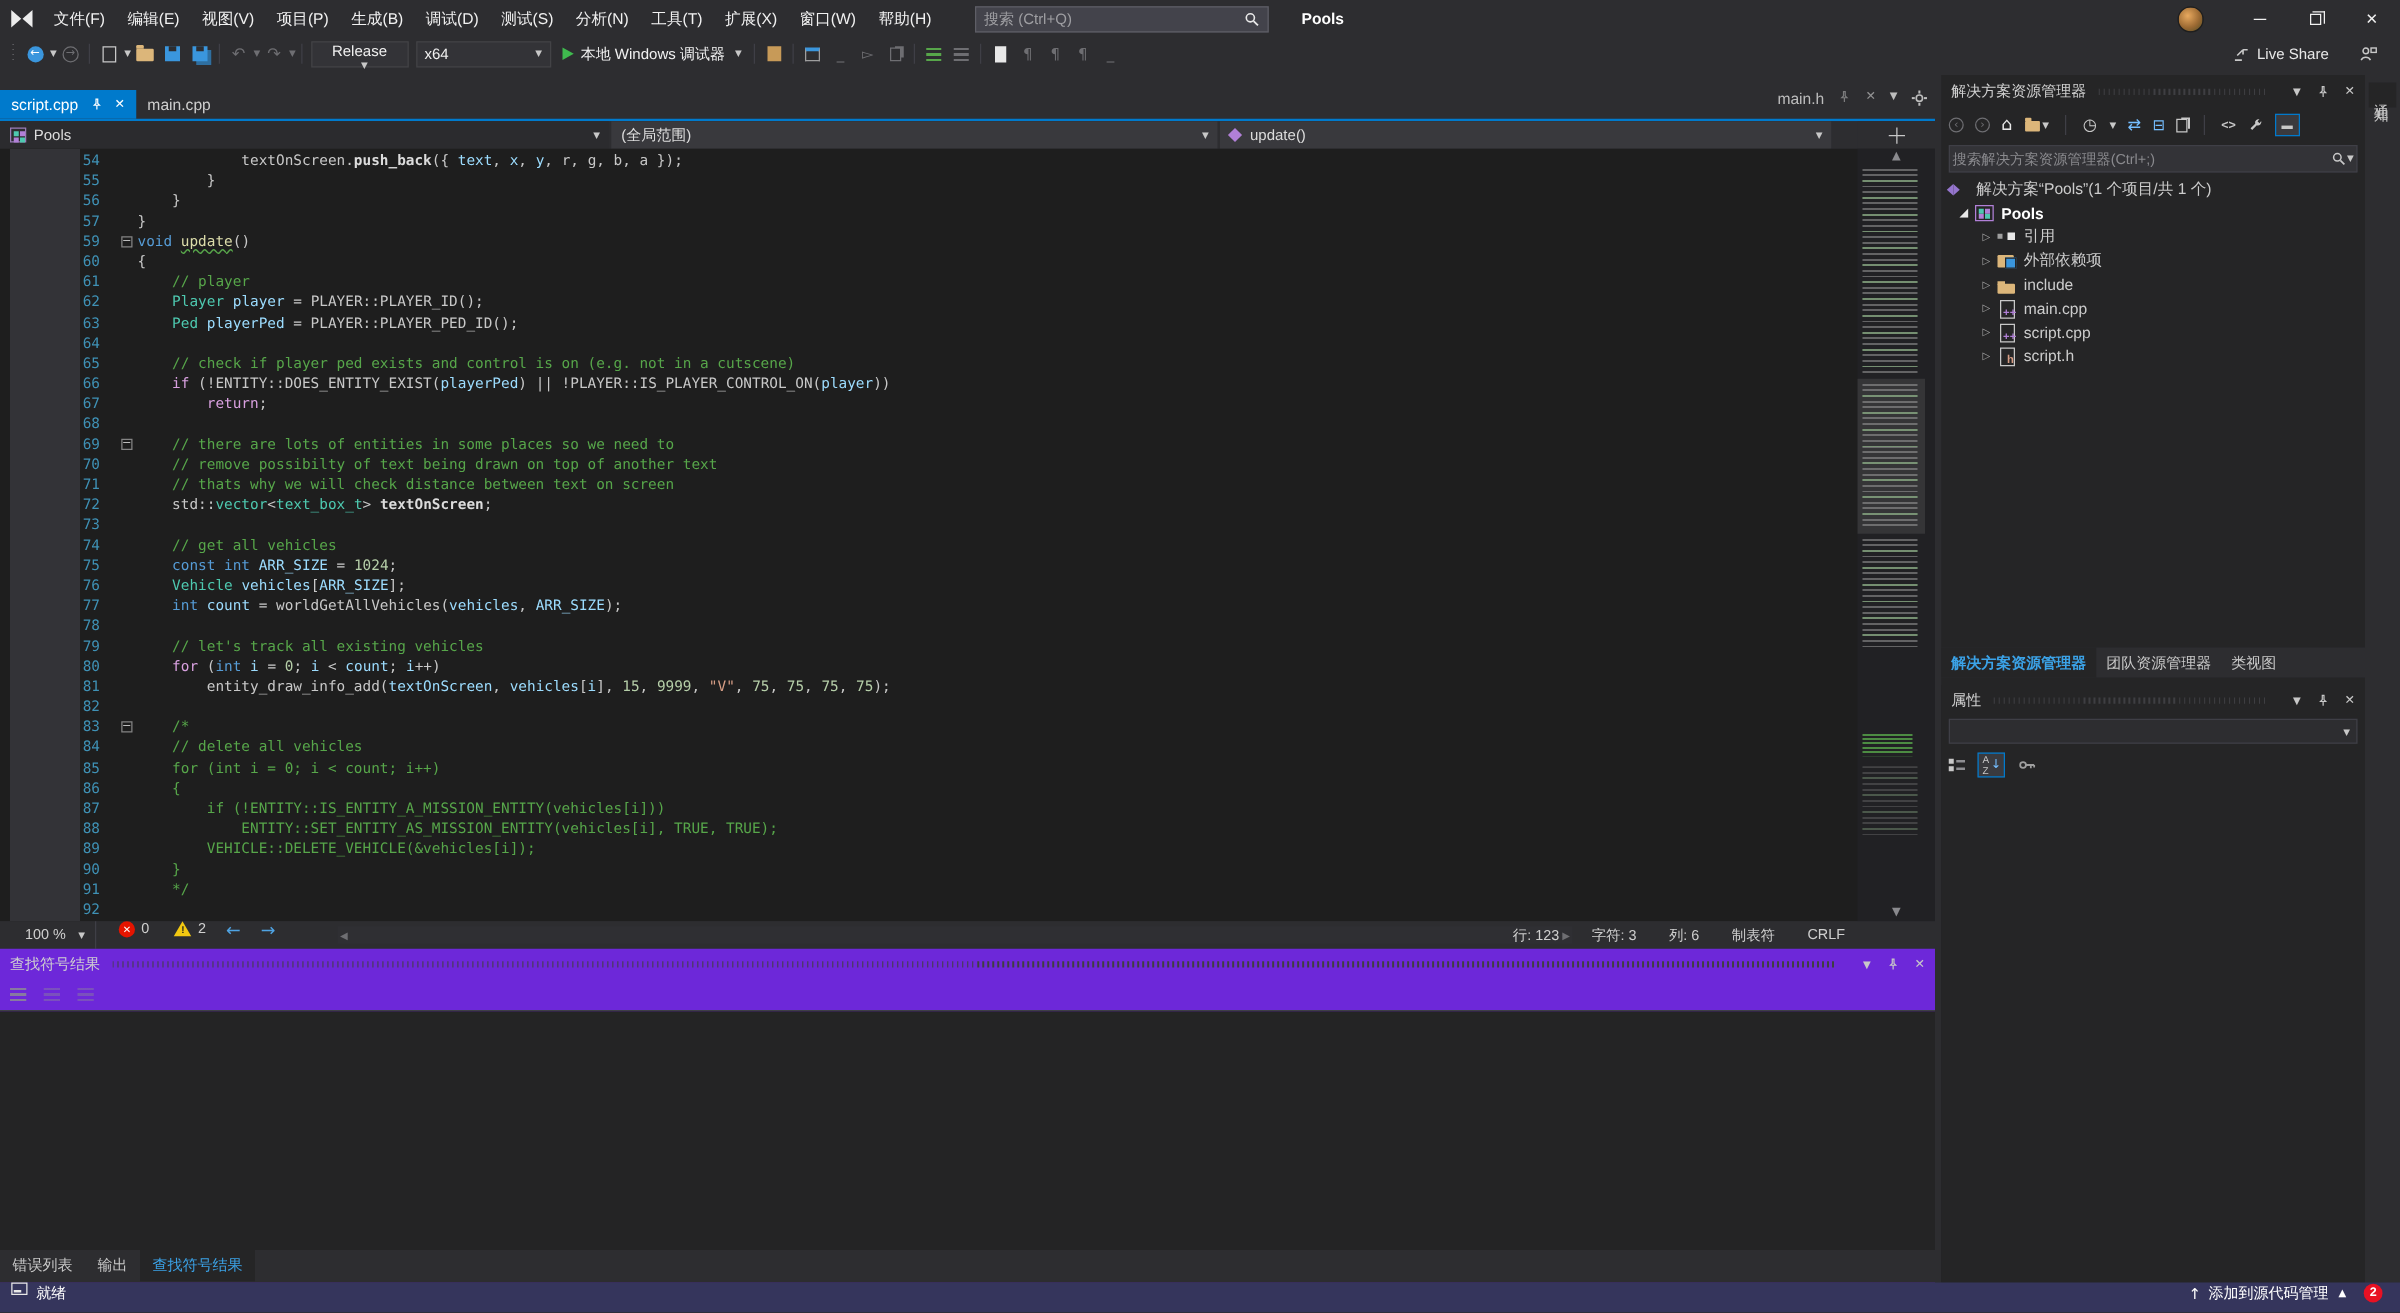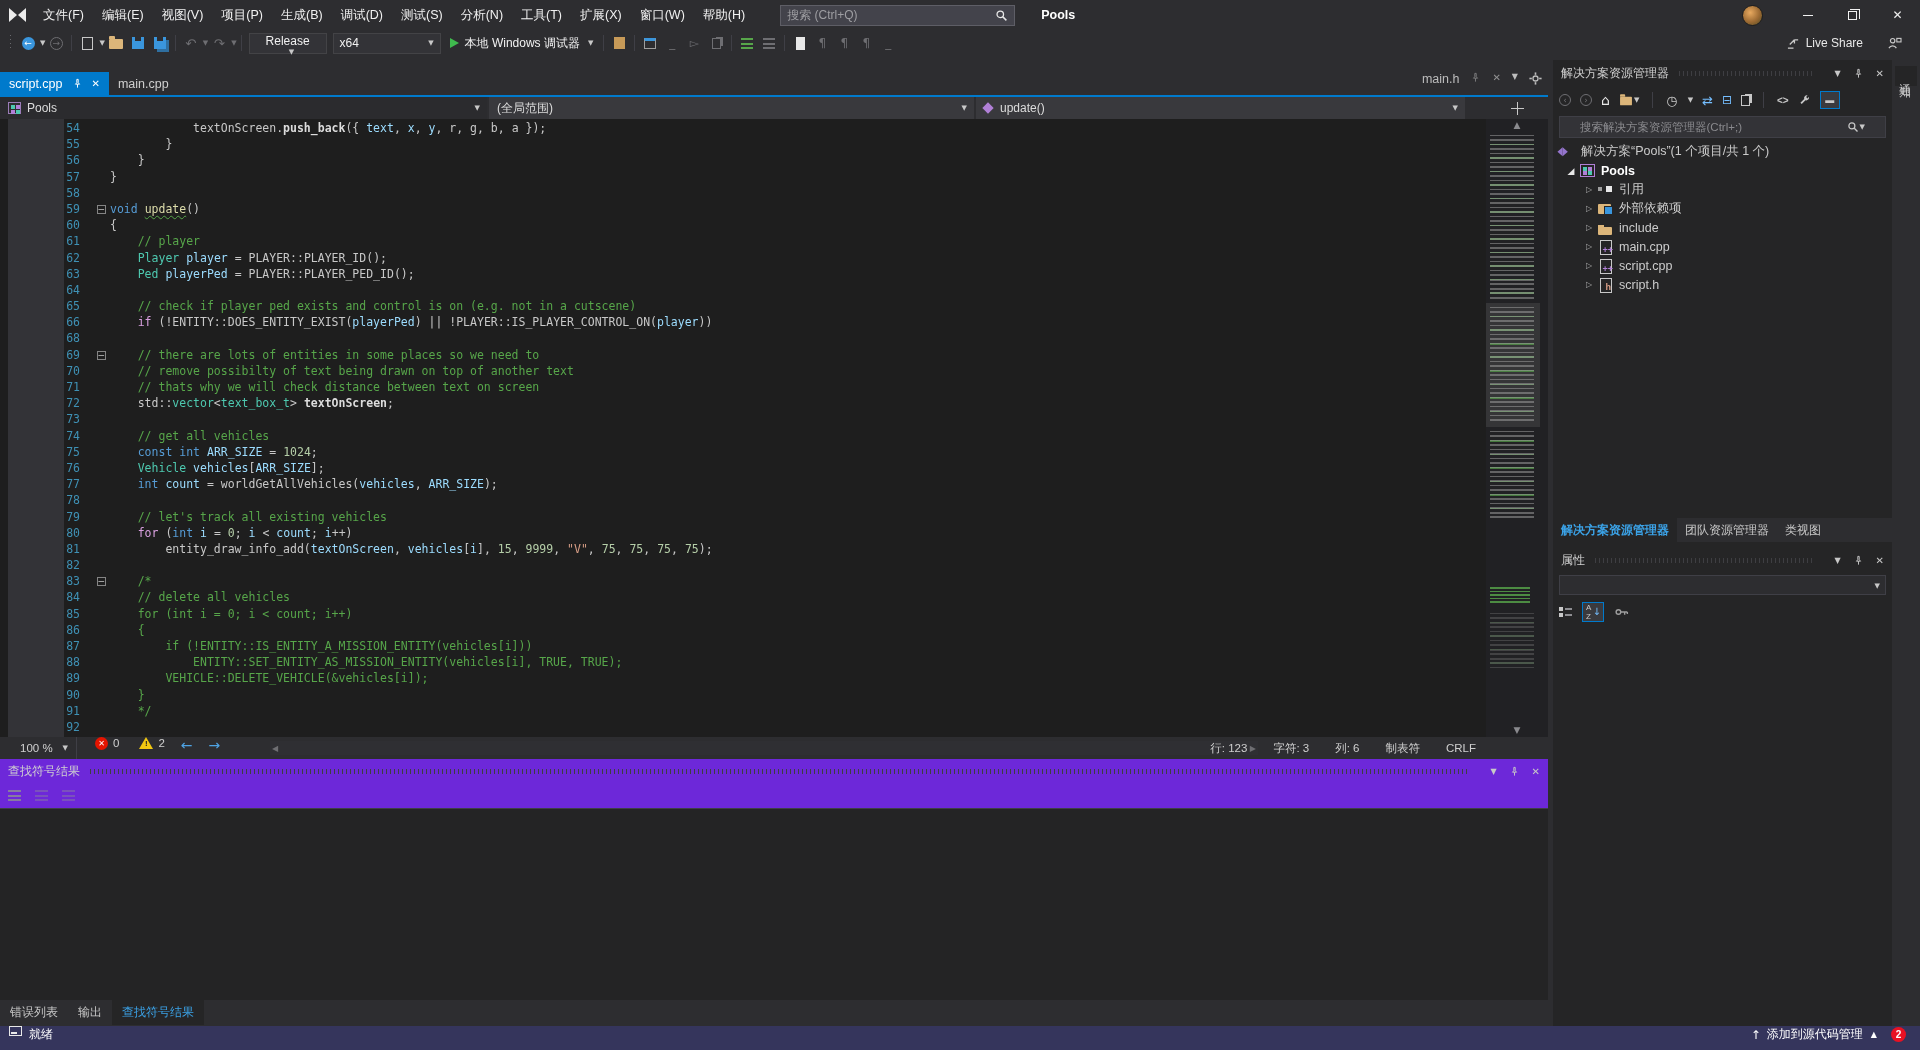--- a/index.html
+++ b/index.html
@@ -147,21 +147,21 @@
 
   
   .rpanel { position:absolute; left:1553px; top:60px; width:339px; height:966px; background:#252526; }
   .rtitle { height:26px; display:flex; align-items:center; padding:0 8px; font-size:12px; color:#D0D0D0; }
   .rtools { height:28px; display:flex; align-items:center; padding:0 6px; gap:9px; }
   .rtico { color:#C8C8C8; font-size:12px; display:flex; align-items:center; }
   .mini-circ { width:12px; height:12px; border-radius:50%; border:1.5px solid #6E6E72; color:#6E6E72;
     font-size:9px; line-height:9px; display:flex; align-items:center; justify-content:center; }
   .sel-box { width:20px; height:18px; border:1px solid #007ACC; background:#3A3A3E; display:flex; align-items:center; justify-content:center; color:#C8C8C8; font-size:9px; }
   .se-search { margin:2px 6px 4px 6px; height:22px; background:#333337; border:1px solid #3F3F46;
-    display:flex; align-items:center; padding:0 20px; }
+    display:flex; align-items:center; padding:0 2px; }
   .se-search .ph { flex:1; font-size:11.5px; color:#8A8A8E; }
   .tree { font-size:12.5px; color:#CCCCCC; }
   .tree-row { height:19px; display:flex; align-items:center; }
   .tree-row .arrow { width:12px; color:#A8A8A8; font-size:8px; text-align:center; }
   .tree-row .exp { color:#E8E8E8; font-size:9px; }
   .fic { width:15px; height:13px; position:relative; margin:0 6px 0 3px; flex:none; }
   .references-icon::before { content:""; position:absolute; left:0; top:4px; width:4px; height:4px; background:#9E9E9E; }
   .references-icon::after { content:""; position:absolute; right:1px; top:3px; width:6px; height:6px; background:#E8E8E8; }
   .folder-icon::before { content:""; position:absolute; left:0; top:4px; width:6px; height:3px; background:#DCB67A; }
   .folder-icon::after { content:""; position:absolute; left:0; top:6px; width:14px; height:8px; background:#DCB67A; border-radius:1px; }
@@ -394,29 +394,29 @@
         </div>
     </div>
 
     <div class="codearea">
       <div class="margin-strip"></div>
       <div id="lines">
           <div class="line"><span class="ln">54</span><span class="foldc"></span><span class="codetxt"><span class="tk-p">            textOnScreen.</span><span class="tk-f">push_back</span><span class="tk-p">({ </span><span class="tk-v">text</span><span class="tk-p">, </span><span class="tk-v">x</span><span class="tk-p">, </span><span class="tk-v">y</span><span class="tk-p">, r, g, b, a });</span></span></div>
           <div class="line"><span class="ln">55</span><span class="foldc"></span><span class="codetxt"><span class="tk-p">        }</span></span></div>
           <div class="line"><span class="ln">56</span><span class="foldc"></span><span class="codetxt"><span class="tk-p">    }</span></span></div>
           <div class="line"><span class="ln">57</span><span class="foldc"></span><span class="codetxt"><span class="tk-p">}</span></span></div>
-          <div class="line"><span class="ln">58</span><span class="foldc"></span><span class="codetxt"></span></div>
           <div class="line"><span class="ln">59</span><span class="foldc"><span class="foldbox glyph">−</span></span><span class="codetxt"><span class="tk-k">void</span><span class="tk-p"> </span><span class="tk-fy">update</span><span class="tk-p">()</span></span></div>
           <div class="line"><span class="ln">60</span><span class="foldc"></span><span class="codetxt"><span class="tk-p">{</span></span></div>
           <div class="line"><span class="ln">61</span><span class="foldc"></span><span class="codetxt"><span class="tk-c">    // player</span></span></div>
           <div class="line"><span class="ln">62</span><span class="foldc"></span><span class="codetxt"><span class="tk-t">    Player</span><span class="tk-p"> </span><span class="tk-v">player</span><span class="tk-p"> = PLAYER::PLAYER_ID();</span></span></div>
           <div class="line"><span class="ln">63</span><span class="foldc"></span><span class="codetxt"><span class="tk-t">    Ped</span><span class="tk-p"> </span><span class="tk-v">playerPed</span><span class="tk-p"> = PLAYER::PLAYER_PED_ID();</span></span></div>
           <div class="line"><span class="ln">64</span><span class="foldc"></span><span class="codetxt"></span></div>
           <div class="line"><span class="ln">65</span><span class="foldc"></span><span class="codetxt"><span class="tk-c">    // check if player ped exists and control is on (e.g. not in a cutscene)</span></span></div>
           <div class="line"><span class="ln">66</span><span class="foldc"></span><span class="codetxt"><span class="tk-kc">    if</span><span class="tk-p"> (!ENTITY::DOES_ENTITY_EXIST(</span><span class="tk-v">playerPed</span><span class="tk-p">) || !PLAYER::IS_PLAYER_CONTROL_ON(</span><span class="tk-v">player</span><span class="tk-p">))</span></span></div>
+          <div class="line"><span class="ln">67</span><span class="foldc"></span><span class="codetxt"><span class="tk-kc">        return</span><span class="tk-p">;</span></span></div>
           <div class="line"><span class="ln">68</span><span class="foldc"></span><span class="codetxt"></span></div>
           <div class="line"><span class="ln">69</span><span class="foldc"><span class="foldbox glyph">−</span></span><span class="codetxt"><span class="tk-c">    // there are lots of entities in some places so we need to</span></span></div>
           <div class="line"><span class="ln">70</span><span class="foldc"></span><span class="codetxt"><span class="tk-c">    // remove possibilty of text being drawn on top of another text</span></span></div>
           <div class="line"><span class="ln">71</span><span class="foldc"></span><span class="codetxt"><span class="tk-c">    // thats why we will check distance between text on screen</span></span></div>
           <div class="line"><span class="ln">72</span><span class="foldc"></span><span class="codetxt"><span class="tk-p">    std::</span><span class="tk-t">vector</span><span class="tk-p">&lt;</span><span class="tk-t">text_box_t</span><span class="tk-p">&gt; </span><span class="tk-b">textOnScreen</span><span class="tk-p">;</span></span></div>
           <div class="line"><span class="ln">73</span><span class="foldc"></span><span class="codetxt"></span></div>
           <div class="line"><span class="ln">74</span><span class="foldc"></span><span class="codetxt"><span class="tk-c">    // get all vehicles</span></span></div>
           <div class="line"><span class="ln">75</span><span class="foldc"></span><span class="codetxt"><span class="tk-k">    const</span><span class="tk-p"> </span><span class="tk-k">int</span><span class="tk-p"> </span><span class="tk-v">ARR_SIZE</span><span class="tk-p"> = </span><span class="tk-num">1024</span><span class="tk-p">;</span></span></div>
           <div class="line"><span class="ln">76</span><span class="foldc"></span><span class="codetxt"><span class="tk-t">    Vehicle</span><span class="tk-p"> </span><span class="tk-v">vehicles</span><span class="tk-p">[</span><span class="tk-v">ARR_SIZE</span><span class="tk-p">];</span></span></div>
           <div class="line"><span class="ln">77</span><span class="foldc"></span><span class="codetxt"><span class="tk-k">    int</span><span class="tk-p"> </span><span class="tk-v">count</span><span class="tk-p"> = worldGetAllVehicles(</span><span class="tk-v">vehicles</span><span class="tk-p">, </span><span class="tk-v">ARR_SIZE</span><span class="tk-p">);</span></span></div>

